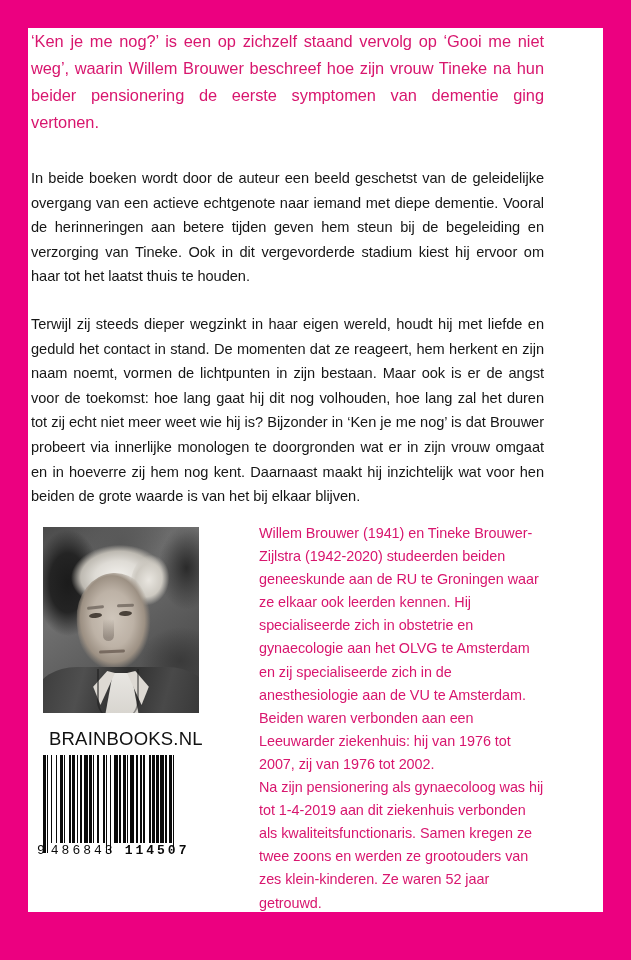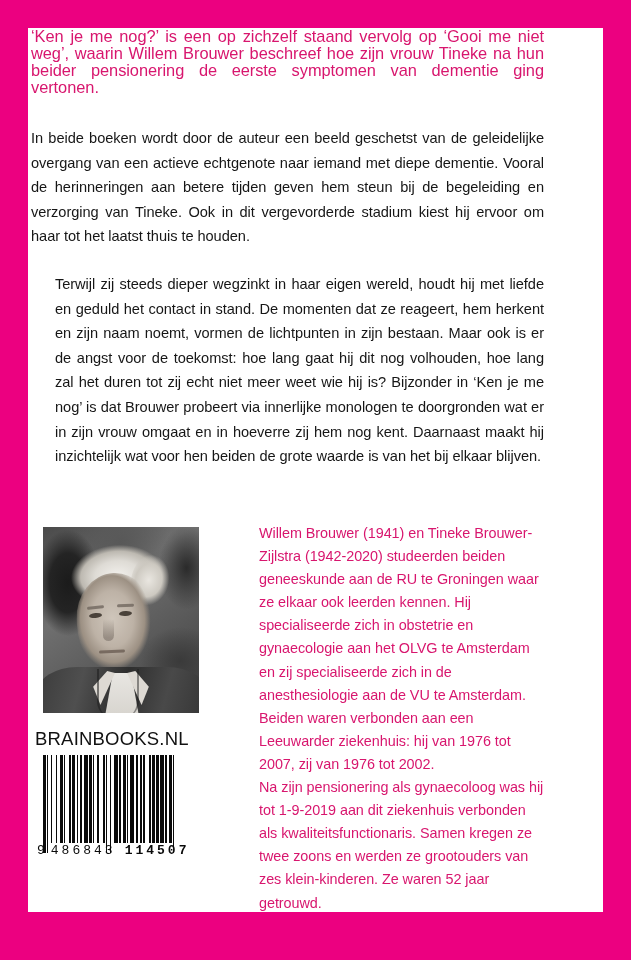--- a/index.html
+++ b/index.html
@@ -38,35 +38,35 @@
     left: 31px;
     top: 28px;
     width: 513px;
     height: 840px;
   }
 
   
   .intro {
     color: #D8166E;
     font-size: 16.4px;
-    line-height: 17px;
+    line-height: 27px;
     text-align: justify;
     letter-spacing: -0.05px;
   }
 
   
   .para {
     color: #161616;
     font-size: 14.6px;
     line-height: 24.6px;
     text-align: justify;
     letter-spacing: -0.05px;
   }
   .para.p1 { margin-top: 30px; }
-  .para.p2 { margin-top: 23px; margin-left: 24px; }
+  .para.p2 { margin-top: 23px; }
 
   
   .lower {
     position: absolute;
     left: 0;
     top: 472px;
     width: 513px;
     height: 368px;
   }
 
@@ -177,21 +177,21 @@
     position: absolute;
     left: 54px; top: 142px;
     width: 42px; height: 50px;
     border-left: 2px solid rgba(30,30,30,.55);
     border-right: 2px solid rgba(30,30,30,.45);
     border-radius: 0 0 18px 18px;
   }
 
   .brand {
     position: absolute;
-    left: 4px;
+    left: 18px;
     top: 228px;
     width: 180px;
     color: #111111;
     font-size: 18.5px;
     letter-spacing: 0.2px;
     white-space: nowrap;
   }
 
   
   .barcode-wrap {
@@ -351,18 +351,18 @@
           </div>
         <div class="barcode-digits">
           <span class="bc-lead">9</span>
           <span class="bc-left">486843</span>
           <span class="bc-right">114507</span>
         </div>
       </div>
 
       <div class="bio">
         <p>Willem Brouwer (1941) en Tineke Brouwer-Zijlstra (1942-2020) studeerden beiden geneeskunde aan de RU te Groningen waar ze elkaar ook leerden kennen. Hij specialiseerde zich in obstetrie en gynaecologie aan het OLVG te Amsterdam en zij specialiseerde zich in de anesthesiologie aan de VU te Amsterdam. Beiden waren verbonden aan een Leeuwarder ziekenhuis: hij van 1976 tot 2007, zij van 1976 tot 2002.</p>
-        <p>Na zijn pensionering als gynaecoloog was hij tot 1-9-2019 aan dit ziekenhuis verbonden als kwaliteitsfunctionaris. Samen kregen ze twee zoons en werden ze grootouders van zes klein-kinderen. Ze waren 52 jaar getrouwd.</p>
+        <p>Na zijn pensionering als gynaecoloog was hij tot 1-4-2019 aan dit ziekenhuis verbonden als kwaliteitsfunctionaris. Samen kregen ze twee zoons en werden ze grootouders van zes klein-kinderen. Ze waren 52 jaar getrouwd.</p>
       </div>
 
     </div>
   </div>
 </div>
 
 </body></html>

